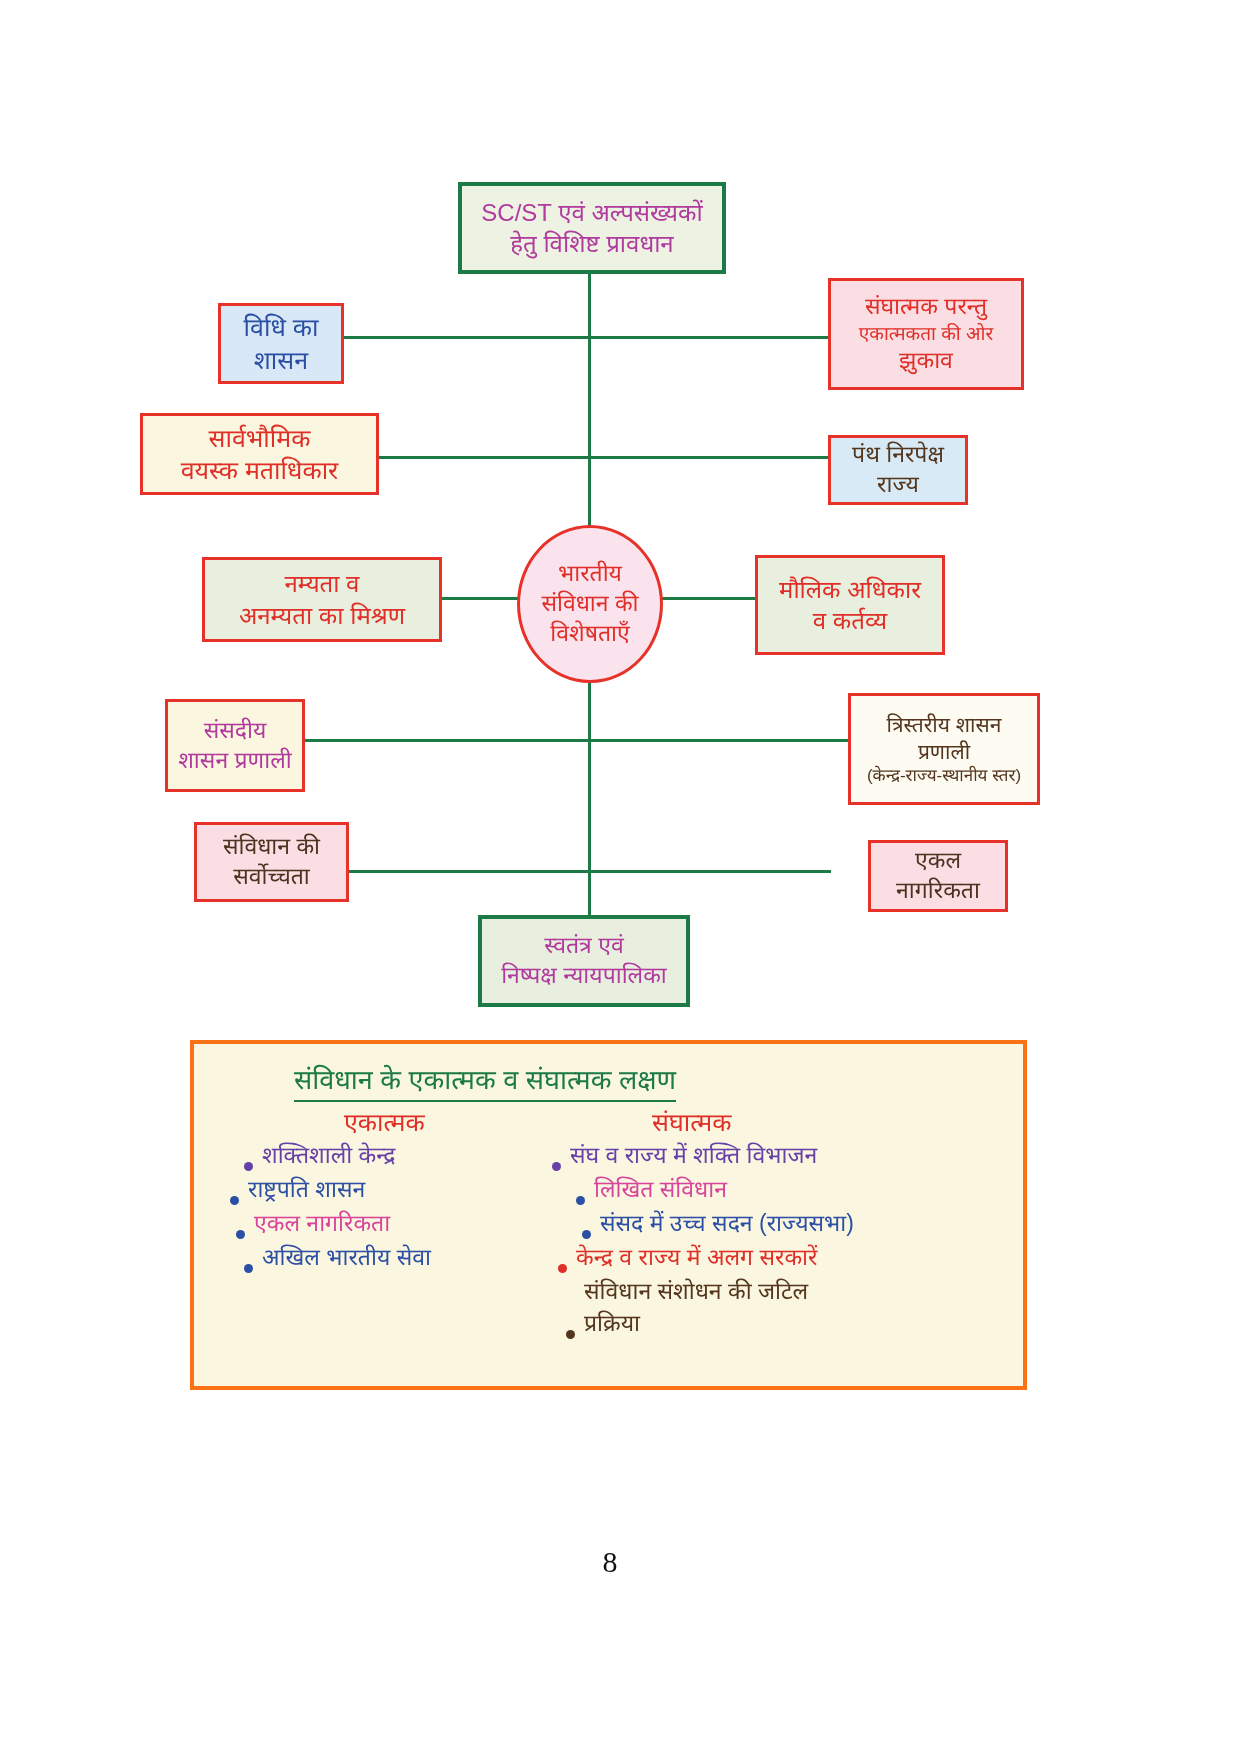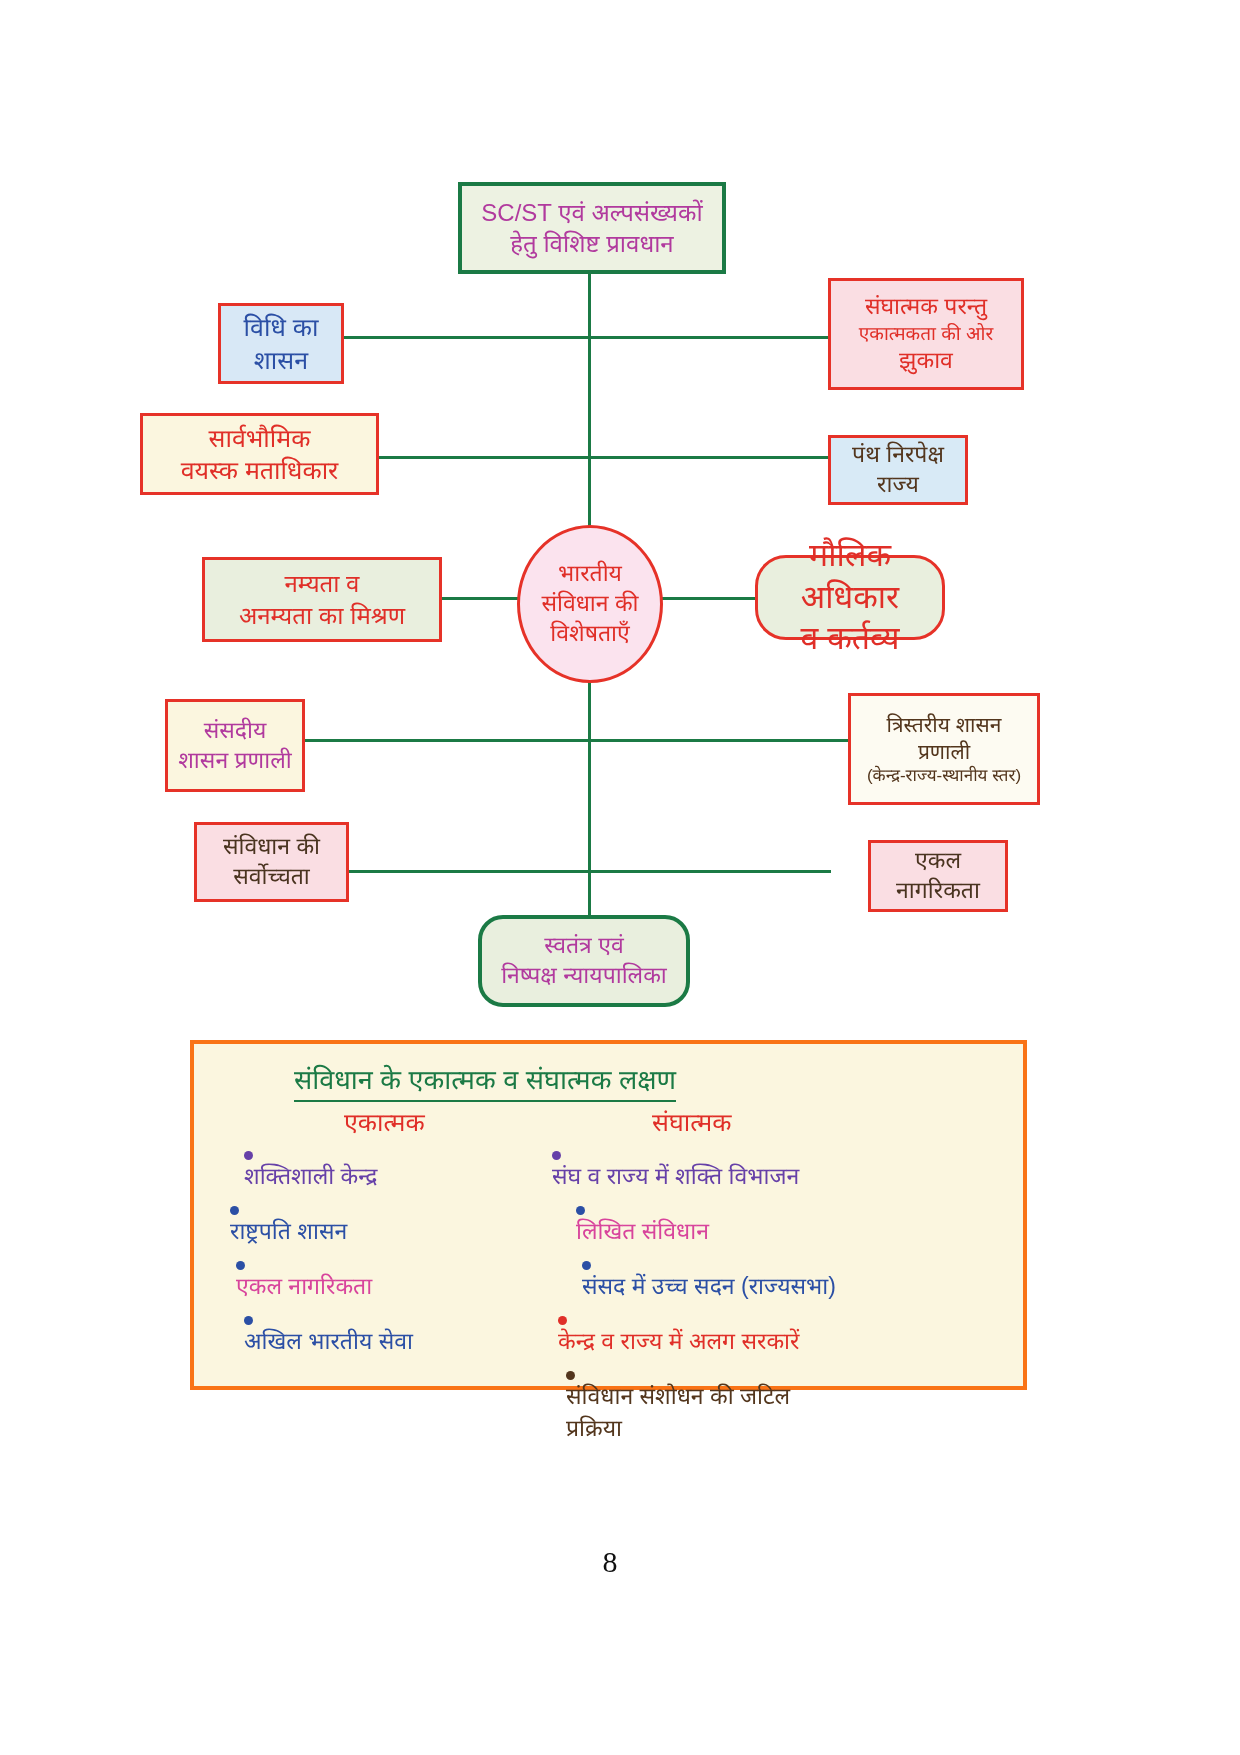--- a/index.html
+++ b/index.html
@@ -18,47 +18,47 @@
     text-align:center;line-height:1.3;box-sizing:border-box;padding:2px 4px;
   }
   .green-border{border:4px solid #1b7a45;}
   .n-scst        {left:458px;top:182px;width:268px;height:92px;background:#edf2e2;color:#b13a9e;font-size:24px;}
   .n-vidhi       {left:218px;top:303px;width:126px;height:81px;background:#d8e8f6;color:#2b4fa5;font-size:25px;}
   .n-sanghatmak  {left:828px;top:278px;width:196px;height:112px;background:#fadee3;color:#e02f28;font-size:23px;}
   .n-sanghatmak .sub{font-size:19px;}
   .n-sarvabhaumik{left:140px;top:413px;width:239px;height:82px;background:#fbf6df;color:#e02f28;font-size:25px;}
   .n-panth       {left:828px;top:435px;width:140px;height:70px;background:#d8eaf6;color:#53361d;font-size:23px;}
   .n-namyata     {left:202px;top:557px;width:240px;height:85px;background:#e9efde;color:#e02f28;font-size:24px;}
-  .n-maulik      {left:755px;top:555px;width:190px;height:85px;background:#e9efde;color:#e02f28;font-size:32px;border-radius:31px;}
+  .n-maulik      {left:755px;top:555px;width:190px;height:100px;background:#e9efde;color:#e02f28;font-size:24px;}
   .n-sansadiya   {left:165px;top:699px;width:140px;height:93px;background:#fbf6df;color:#b13a9e;font-size:23px;}
   .n-tristariya  {left:848px;top:693px;width:192px;height:112px;background:#fdfbf2;color:#53361d;font-size:21px;}
   .n-tristariya .sub{font-size:17px;text-align:center;}
   .n-sarvochchata{left:194px;top:822px;width:155px;height:80px;background:#fadee3;color:#4a3420;font-size:23px;}
   .n-ekal        {left:868px;top:840px;width:140px;height:72px;background:#fadee3;color:#4a3420;font-size:23px;}
-  .n-svatantra   {left:478px;top:915px;width:212px;height:92px;background:#e9efde;color:#b13a9e;font-size:23px;border-radius:25px;}
+  .n-svatantra   {left:478px;top:915px;width:212px;height:92px;background:#e9efde;color:#b13a9e;font-size:23px;}
   .n-oval{
     left:517px;top:525px;width:146px;height:158px;border-radius:50%;
     background:#fbe3ee;color:#e02f28;font-size:23px;border:3.5px solid #e63228;
   }
   
   .summary-box{
     position:absolute;left:190px;top:1040px;width:837px;height:350px;
     background:#fbf6df;border:4px solid #f97316;box-sizing:border-box;
   }
   .summary-title{
     position:absolute;left:100px;top:16px;font-size:27px;color:#1b7a45;
     padding-bottom:3px;border-bottom:2.5px solid #1b7a45;white-space:nowrap;
   }
   .col-header{position:absolute;top:60px;font-size:25px;color:#e02f28;}
   .col-header.left{left:150px;}
   .col-header.right{left:458px;}
   .col-list{position:absolute;top:95px;list-style:none;margin:0;padding:0;font-size:23px;line-height:32px;}
   .col-list.left{left:28px;width:330px;}
   .col-list.right{left:358px;width:470px;}
-  .item{display:flex;align-items:flex-start;margin-bottom:2px;flex-direction:column;}
+  .item{display:flex;align-items:flex-end;margin-bottom:2px;}
   .dot{width:9px;height:9px;border-radius:50%;flex:0 0 9px;margin:12px 9px 0 0;}
   
   .col-list.left .item:nth-child(1){margin-left:22px;}
   .col-list.left .item:nth-child(2){margin-left:8px;}
   .col-list.left .item:nth-child(3){margin-left:14px;}
   .col-list.left .item:nth-child(4){margin-left:22px;}
   .col-list.left .item:nth-child(5){margin-left:12px;}
   .col-list.left .item:nth-child(6){margin-left:0px;}
   .col-list.left .item:nth-child(5) span:last-child,
   .col-list.left .item:nth-child(6) span:last-child{text-indent:0;}

